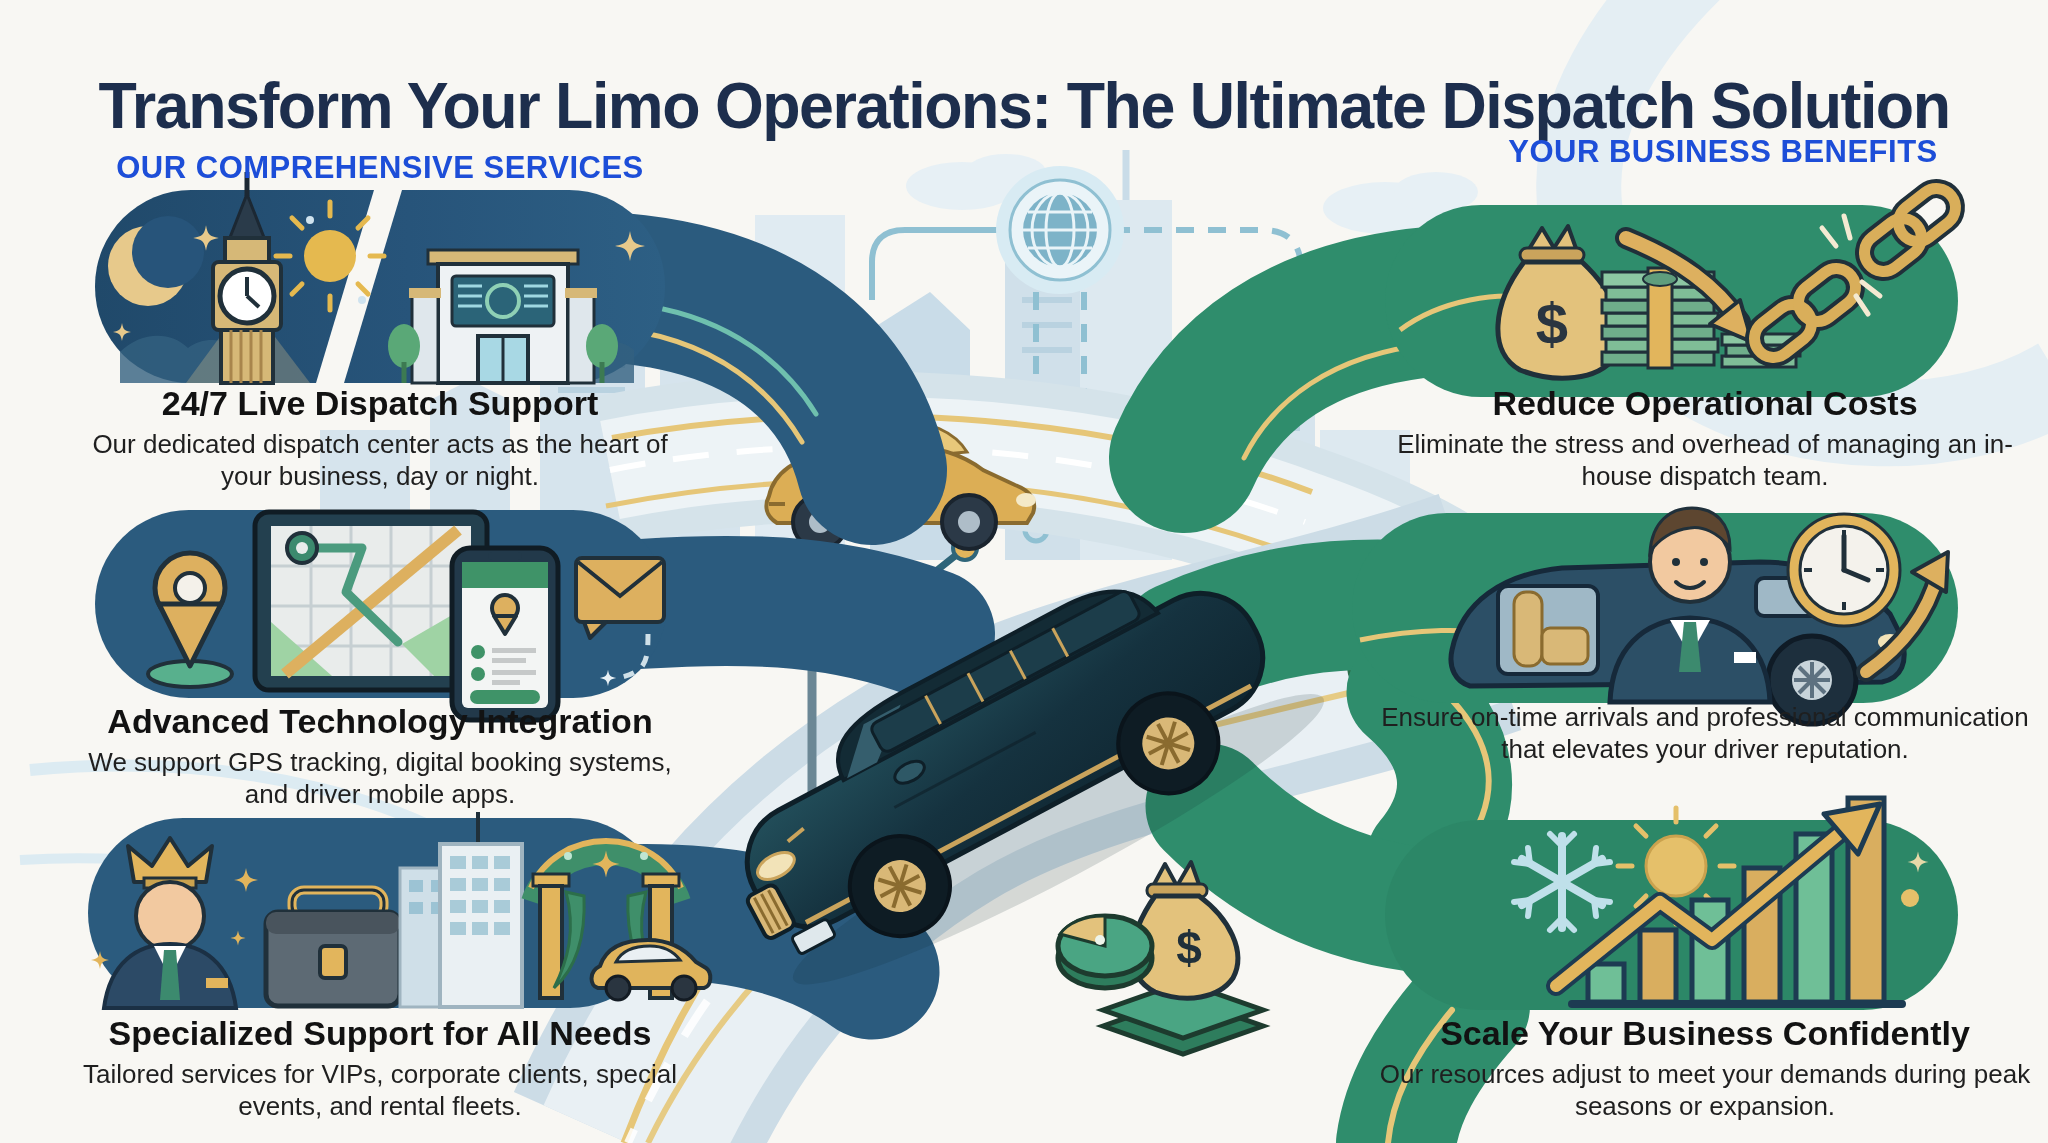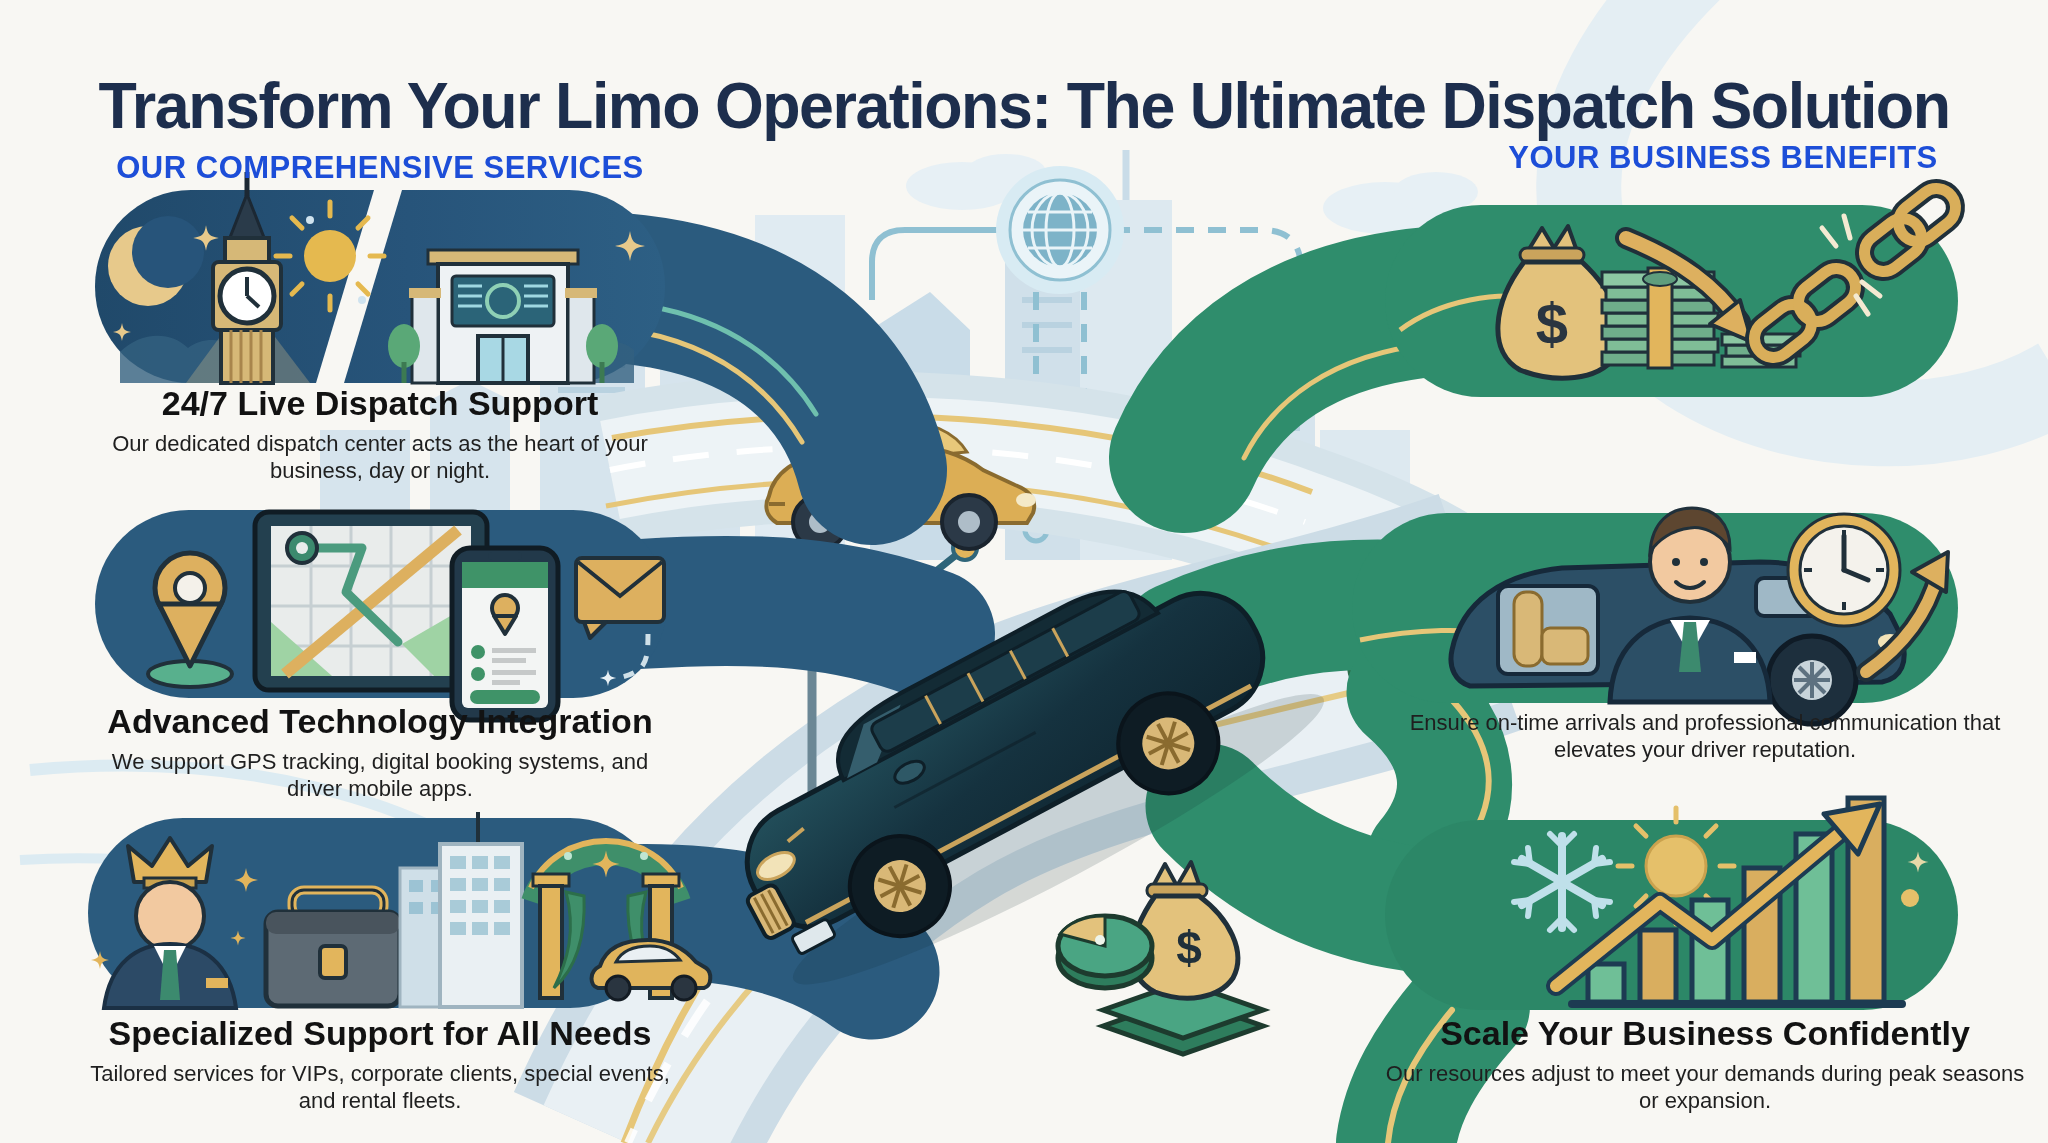--- a/index.html
+++ b/index.html
@@ -4,24 +4,24 @@
 <style>
   html,body{margin:0;padding:0;background:#ffffff;}
   .canvas{position:relative;width:2048px;height:1143px;background:#f8f7f3;overflow:hidden;
           font-family:"Liberation Sans", sans-serif;}
   svg.scene{position:absolute;left:0;top:0;width:2048px;height:1143px;display:block;}
   .main-title{position:absolute;left:0;top:26px;width:2048px;text-align:center;
     font-size:64px;font-weight:800;letter-spacing:-1.5px;color:#1d2e4d;transform:scaleX(.98);}
   .col-heading{position:absolute;font-size:31px;font-weight:800;letter-spacing:.5px;
     color:#1d4ed8;text-align:center;}
   .col-heading.left{left:95px;top:150px;width:570px;}
-  .col-heading.right{left:1413px;top:140px;width:620px;}
+  .col-heading.right{left:1413px;top:134px;width:620px;}
   .item-text{position:absolute;text-align:center;color:#1c1c1c;}
   .item-text h3{margin:0 0 6px 0;font-size:34px;font-weight:700;color:#121212;}
-  .item-text p{margin:8px;font-size:22px;line-height:1.22;color:#1f1f1f;}
+  .item-text p{margin:0;font-size:26px;line-height:1.22;color:#1f1f1f;}
   .lt{left:80px;width:600px;}
   .rt{left:1375px;width:660px;}
   .row1{top:384px;} .row2{top:702px;} .row3{top:1014px;}
 </style>
 </head>
 <body>
 
 <div class="canvas">
 
 <svg class="scene" viewBox="0 0 2048 1143">
@@ -583,20 +583,24 @@
 </div>
 <div class="item-text lt row2">
   <h3>Advanced Technology Integration</h3>
   <p>We support GPS tracking, digital booking systems, and driver mobile apps.</p>
 </div>
 <div class="item-text lt row3">
   <h3>Specialized Support for All Needs</h3>
   <p>Tailored services for VIPs, corporate clients, special events, and rental fleets.</p>
 </div>
 
+<div class="item-text rt row1">
+  <h3>Reduce Operational Costs</h3>
+  <p>Eliminate the stress and overhead of managing an in-house dispatch team.</p>
+</div>
 <div class="item-text rt row2">
   <p>Ensure on-time arrivals and professional communication that elevates your driver reputation.</p>
 </div>
 <div class="item-text rt row3">
   <h3>Scale Your Business Confidently</h3>
   <p>Our resources adjust to meet your demands during peak seasons or expansion.</p>
 </div>
 
 </div>
 

